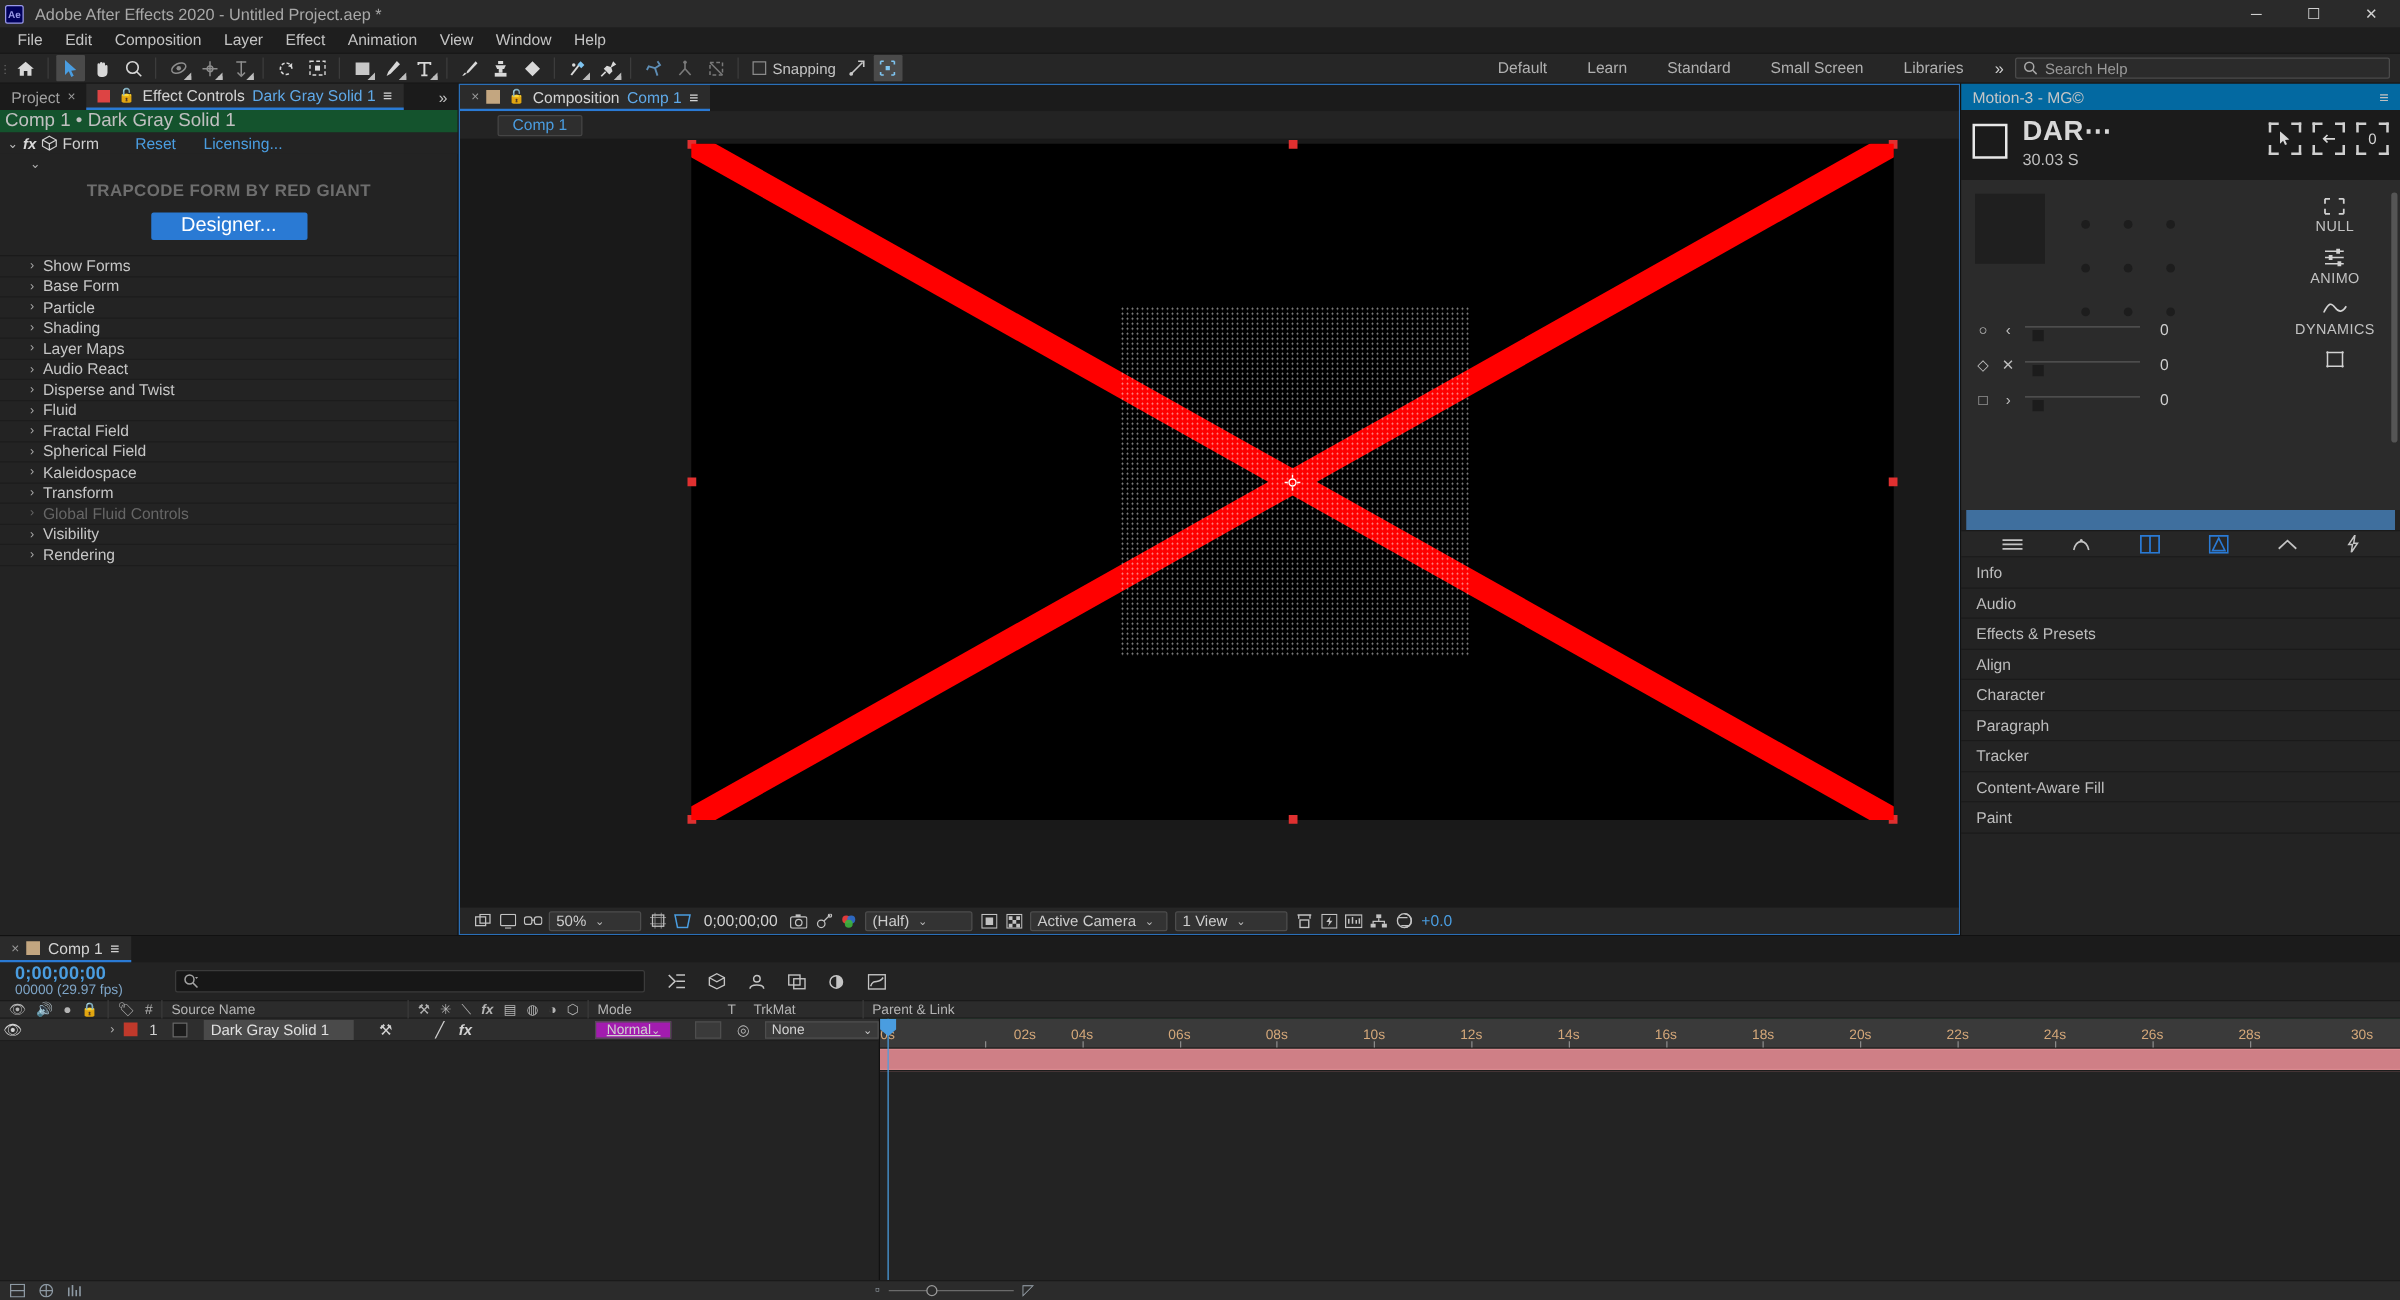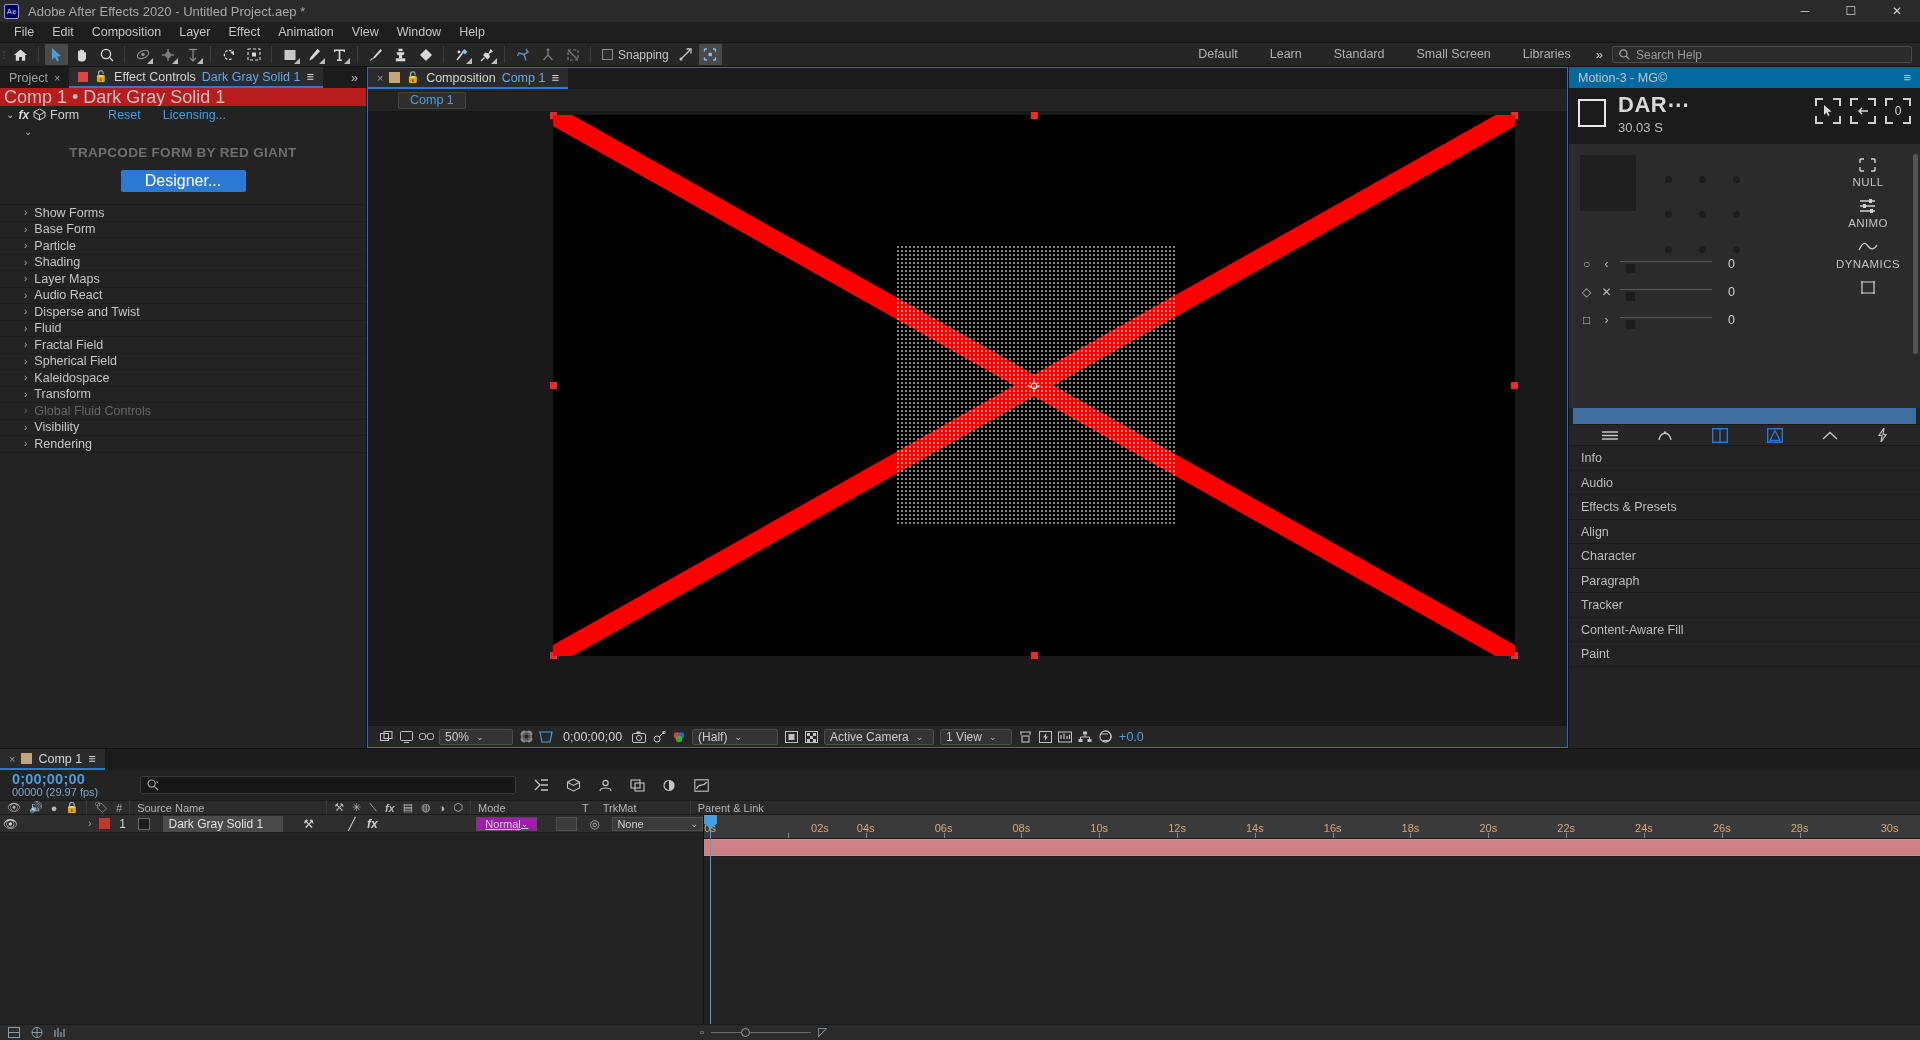--- a/index.html
+++ b/index.html
@@ -54,22 +54,22 @@
             border-right:1px solid #111; }
   .panel-tabs{ height:21px; background:#1b1b1b; display:flex; align-items:center; flex:0 0 21px;}
   .ptab{ height:21px;display:flex;align-items:center;gap:6px;padding:0 9px;font-size:12.5px;color:#a0a0a0;}
   .ptab.sel{ background:#2b2b2b; color:#d4d4d4; border-bottom:2px solid #2a7ad4;}
   .ptab .x{ color:#9a9a9a;font-size:11px; }
   .sq-red{ width:10px;height:10px;background:#d44;}
   .sq-tan{ width:11px;height:11px;background:#c3a680;}
   .lock{ font-size:11px;color:#b4b4b4;}
   .ec-blue{ color:#5fa9e8; }
   .ptab-right{ margin-left:auto; display:flex; align-items:center; gap:11px; padding-right:8px; color:#c0c0c0;}
-  .ec-breadcrumb{ height:18px;line-height:18px;padding-left:4px;font-size:18px;color:#c0c0c0;
-                  background:#b91c1c; flex:0 0 18px;}
+  .ec-breadcrumb{ height:18px;line-height:18px;padding-left:4px;font-size:15px;color:#c0c0c0;
+                  background:#14532d; flex:0 0 18px;}
   .fx-head{ height:17px;display:flex;align-items:center;gap:4px;padding-left:6px;
             background:#232323;flex:0 0 17px;font-size:12.5px;}
   .fx-head .arr{ color:#bdbdbd;font-size:10px;}
   .fx-ital{ font-style:italic;font-weight:bold;color:#d8d8d8;font-size:12px; }
   .cube{ font-size:12px;color:#cfcfcf;}
   .fx-name{ color:#d0d0d0; }
   .fx-links{ margin-left:auto; display:flex; gap:22px; padding-right:140px; }
   .fx-links a{ color:#4a9de0;text-decoration:none;font-size:12.5px;}
   .fx-sub-arrow{ padding-left:24px;color:#b0b0b0;font-size:10px;height:16px;display:flex;align-items:center;}
   .brandrow{ text-align:center;padding:6px 0 4px 0; }
@@ -622,21 +622,21 @@
         <div class="ct">
           <svg width="13" height="12" viewBox="0 0 13 12">
               <rect x="0.5" y="0.5" width="12" height="11" fill="none" stroke="#c2c2c2" stroke-width="1"></rect>
               <path d="M2 2h3v3h-3z M8 2h3v3h-3z M5 5h3v3h-3z M2 8h3v3h-3z M8 8h3v3h-3z" fill="#c2c2c2"></path>
             </svg>
         </div>
         <div class="sel-box" style="width:110px;">
           <span>Active Camera</span>
           <span class="cv">⌄</span>
         </div>
-        <div class="sel-box" style="width:72px;">
+        <div class="sel-box" style="width:90px;">
           <span>1 View</span>
           <span class="cv">⌄</span>
         </div>
         <div class="ct">
           <svg width="13" height="12" viewBox="0 0 13 12">
               <path d="M1 1 H12 M2 1 V4 M11 1 V4" stroke="#c2c2c2" stroke-width="1.1" fill="none"></path>
               <rect x="3" y="5" width="7" height="6" fill="none" stroke="#c2c2c2" stroke-width="1.1"></rect>
             </svg>
         </div>
         <div class="ct">

